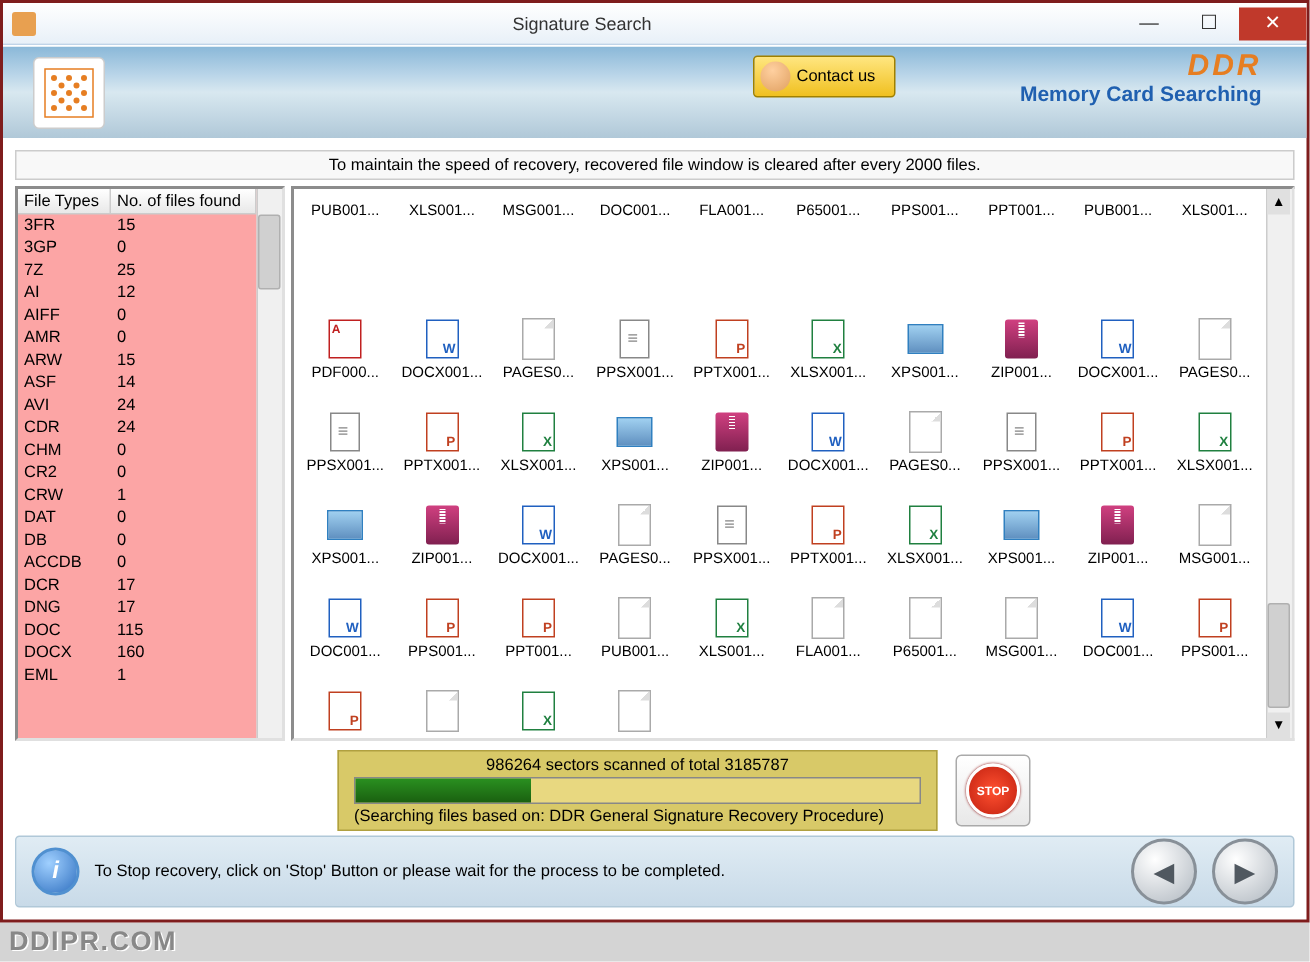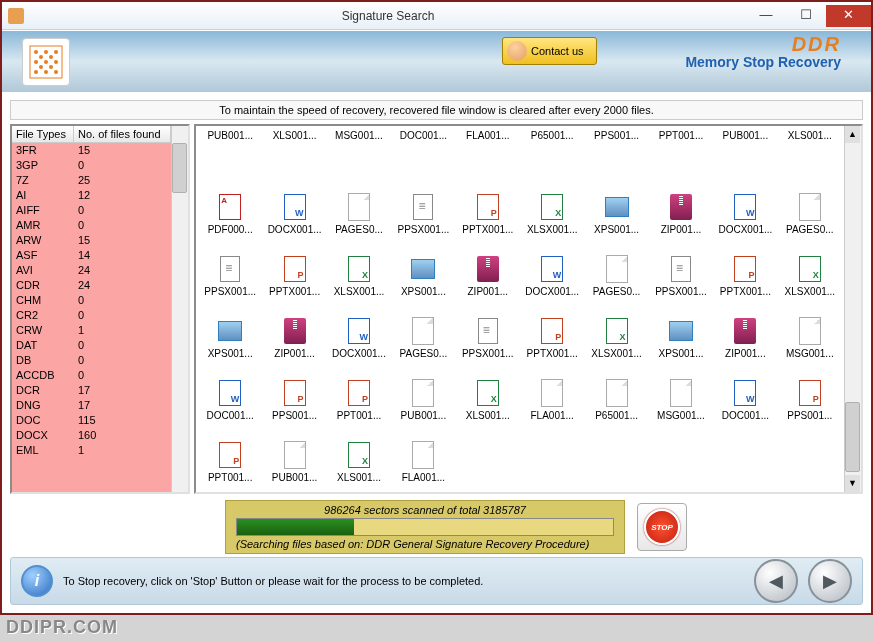--- a/index.html
+++ b/index.html
@@ -32,30 +32,30 @@
 .th2 { flex: 1; }
 .table-body { overflow-y: auto; height: 345px; }
 .table-row { display: flex; font-size: 11px; }
 .table-row div { padding: 0 4px; line-height: 15px; }
 .td1 { width: 62px; }
 .td2 { flex: 1; }
 .vscroll { width: 17px; background: #f0f0f0; border-left: 1px solid #ccc; position: relative; }
 .vscroll .thumb { position: absolute; top: 17px; width: 15px; height: 50px; background: #d0d0d0; border: 1px solid #b0b0b0; border-radius: 2px; }
 .file-panel { flex: 1; border: 2px inset #e0e0e0; background: #fff; display: flex; }
 .file-grid { flex: 1; padding: 4px 2px; display: grid; grid-template-columns: repeat(10, 1fr); grid-auto-rows: 62px; overflow: hidden; }
-.file-item { text-align: center; font-size: 10px; display: flex; flex-direction: column; align-items: center; gap: 2px; }
+.file-item { text-align: center; font-size: 10px; display: flex; flex-direction: column; align-items: center; justify-content: flex-end; gap: 2px; }
 .file-item .fi { width: 26px; height: 30px; display: flex; align-items: center; justify-content: center; }
 .file-item .lbl { white-space: nowrap; overflow: hidden; width: 58px; }
 .file-grid .file-item:nth-child(-n+10) { grid-auto-rows: 20px; }
 .fvscroll { width: 17px; background: #f0f0f0; border-left: 1px solid #ccc; position: relative; }
 .fvscroll .arrow { position: absolute; width: 15px; height: 17px; background: #e0e0e0; text-align: center; font-size: 9px; line-height: 17px; }
 .fvscroll .up { top: 0; }
 .fvscroll .dn { bottom: 0; }
 .fvscroll .thumb { position: absolute; bottom: 20px; width: 15px; height: 70px; background: #d0d0d0; border: 1px solid #b0b0b0; border-radius: 2px; }
-.progress-area { margin-top: 6px; display: flex; align-items: center; gap: 12px; padding-left: 215px; font-style: italic; }
+.progress-area { margin-top: 6px; display: flex; align-items: center; gap: 12px; padding-left: 215px; }
 .progress-box { background: #d8c968; border: 1px solid #b0a040; padding: 3px 10px; width: 400px; }
 .progress-box .txt { text-align: center; font-size: 11px; margin-bottom: 2px; }
 .progress-bar { height: 18px; background: #e8d880; border: 1px solid #888; position: relative; }
 .progress-bar .fill { height: 100%; width: 31%; background: linear-gradient(#2a9020, #1a6010); }
 .progress-box .sub { font-size: 11px; margin-top: 2px; }
 .stop-btn { width: 50px; height: 48px; border: 1px solid #aaa; border-radius: 4px; background: linear-gradient(#fff,#e8e8e8); display: flex; align-items: center; justify-content: center; cursor: pointer; }
 .stop-sign { width: 36px; height: 36px; background: radial-gradient(#ff5030, #c02010); border-radius: 50%; border: 2px solid #fff; box-shadow: 0 0 2px #800; display: flex; align-items: center; justify-content: center; color: #fff; font-size: 8px; font-weight: bold; }
 .footer { position: absolute; bottom: 8px; left: 8px; right: 8px; height: 48px; background: linear-gradient(#e0ecf4, #c8dae8); border: 1px solid #b0c8d8; border-radius: 3px; display: flex; align-items: center; padding: 0 10px; gap: 10px; }
 .info-icon { width: 32px; height: 32px; background: radial-gradient(circle at 35% 30%, #a0d0ff, #3070c0); border-radius: 50%; border: 2px solid #5090d0; display: flex; align-items: center; justify-content: center; color: #fff; font-weight: bold; font-size: 16px; font-style: italic; }
 .footer .msg { flex: 1; font-size: 11px; }
@@ -112,21 +112,21 @@
             <circle cx="28" cy="28" r="2"></circle>
           </g>
         </svg>
     </div>
     <div class="contact-btn">
       <div class="av"></div>
       <span>Contact us</span>
     </div>
     <div class="brand">
       <div class="ddr">DDR</div>
-      <div class="sub">Memory Stop Recovery</div>
+      <div class="sub">Memory Card Searching</div>
     </div>
   </div>
 
   <div class="content">
     <div class="notice">To maintain the speed of recovery, recovered file window is cleared after every 2000 files.</div>
     <div class="main">
       <div class="sidebar">
         <div class="table-wrap">
           <div class="table-head">
             <div class="th1">File Types</div>

